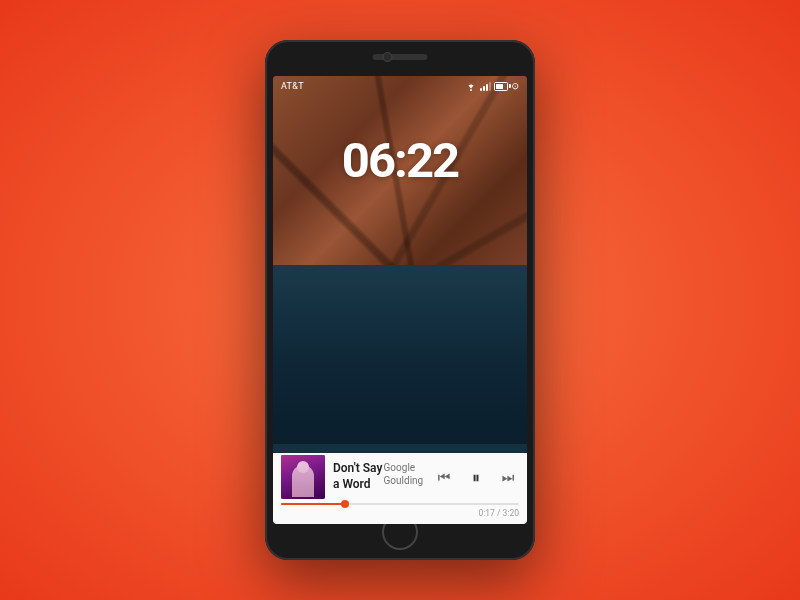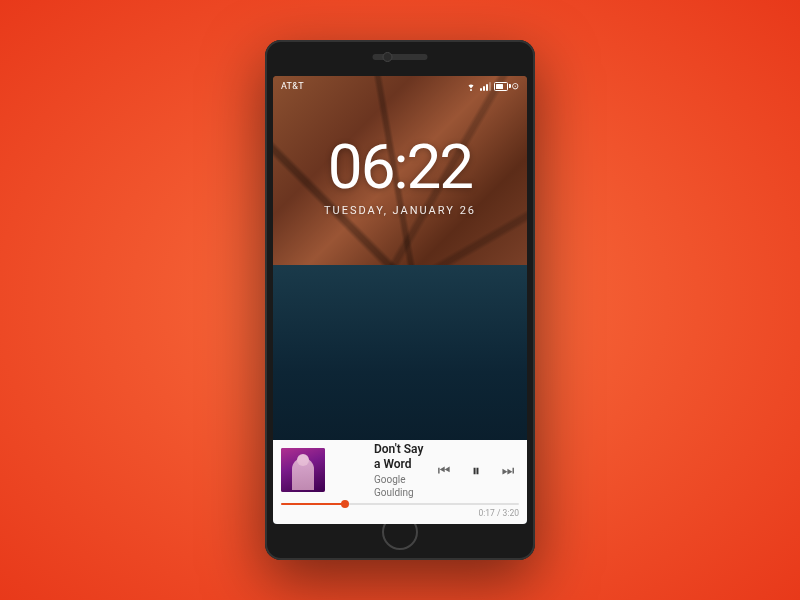--- a/index.html
+++ b/index.html
@@ -13,21 +13,21 @@
       justify-content: center;
       font-family: 'Roboto', Arial, sans-serif;
       overflow: hidden;
       background-image: radial-gradient(ellipse at center, #f97040 0%, #e8391a 100%);
     }
 
     .phone-outer {
       width: 270px;
       height: 520px;
       background: #1a1a1a;
-      border-radius: 16px;
+      border-radius: 23px;
       position: relative;
       box-shadow: 0 20px 60px rgba(0,0,0,0.5), inset 0 0 0 2px #333;
     }
 
     .phone-speaker {
       position: absolute;
       top: 14px;
       left: 50%;
       transform: translateX(-50%);
       width: 55px;
@@ -188,22 +188,22 @@
       left: 0;
       right: 0;
       display: flex;
       flex-direction: column;
       align-items: center;
       z-index: 5;
     }
 
     .clock-time {
       color: white;
-      font-size: 62px;
-      font-weight: 400;
+      font-size: 49px;
+      font-weight: 700;
       letter-spacing: -2px;
       line-height: 1;
       text-shadow: 0 1px 6px rgba(0,0,0,0.3);
     }
 
     .clock-date {
       color: rgba(255,255,255,0.9);
       font-size: 11px;
       font-weight: 400;
       letter-spacing: 2px;
@@ -318,23 +318,22 @@
       width: 12px;
       height: 12px;
       background: #f0d0e0;
       border-radius: 50%;
       opacity: 0.9;
     }
 
     .track-info {
       flex: 1;
       display: flex;
-      flex-direction: column;
+      flex-direction: row;
       justify-content: flex-end;
-      margin-left: 41px;
     }
 
     .track-title {
       font-size: 12px;
       font-weight: 600;
       color: #212121;
       line-height: 1.3;
     }
 
     .track-artist {
@@ -453,21 +452,20 @@
           <div class="battery-icon">
             <div class="battery-fill"></div>
           </div>
 
           <span class="person-icon">⊙</span>
         </div>
       </div>
 
       <div class="clock-area">
         <div class="clock-time">06:22</div>
-        <div class="clock-date">TUESDAY, JANUARY 26</div>
       </div>
 
       <div class="music-notification">
 
 
         <div class="notif-body">
           <div class="album-art">
             <div class="album-art-head"></div>
             <div class="album-art-figure"></div>
           </div>

